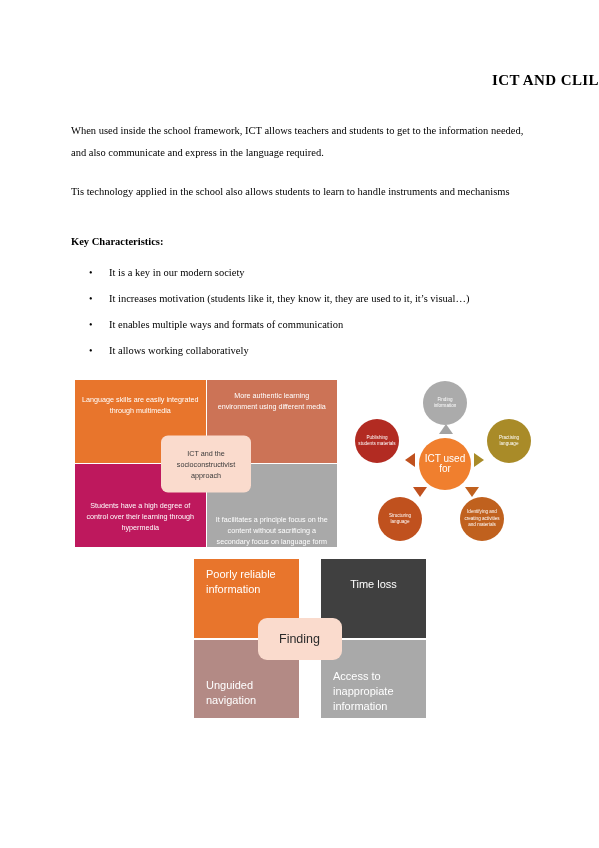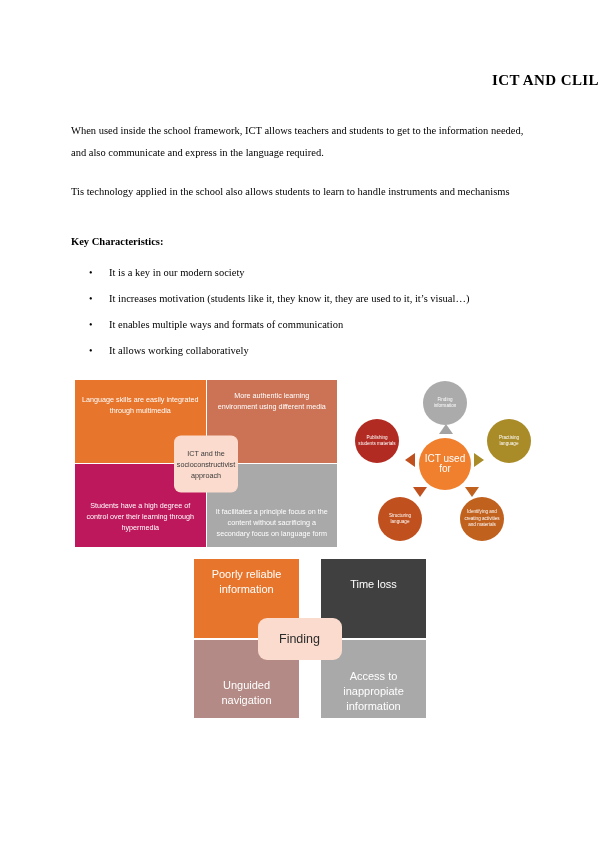--- a/index.html
+++ b/index.html
@@ -104,27 +104,27 @@
     color: #ffffff;
     font-family: "Liberation Sans", sans-serif;
     font-size: 7.2px;
     line-height: 11px;
     padding: 6px 7px;
     box-sizing: border-box;
   }
   .q-tl { background: #E8752C; align-items: flex-start; padding-top: 14px; }
   .q-tr { background: #CC7356; align-items: flex-start; padding-top: 10px; }
   .q-bl { background: #be185d; align-items: flex-end; padding-bottom: 14px; }
-  .q-br { background: #A9A9A9; align-items: flex-end; padding-bottom: 8px; }
+  .q-br { background: #A9A9A9; align-items: flex-end; padding-bottom: 0; }
   .center-pill {
     position: absolute;
     left: 50%;
     top: 50%;
     transform: translate(-50%, -50%);
-    width: 64px;
+    width: 90px;
     min-height: 42px;
     background: #FADBCD;
     border-radius: 7px;
     display: flex;
     align-items: center;
     justify-content: center;
     text-align: center;
     color: #3a3a3a;
     font-family: "Liberation Sans", sans-serif;
     font-size: 7.2px;
@@ -226,21 +226,20 @@
     height: 159px;
     display: grid;
     grid-template-columns: 1fr 1fr;
     grid-template-rows: 1fr 1fr;
     gap: 2px;
   }
   .dq {
     display: flex;
     align-items: center;
     justify-content: center;
-    text-align: center;
     color: #ffffff;
     font-family: "Liberation Sans", sans-serif;
     font-size: 11px;
     line-height: 15px;
     padding: 4px 12px;
     box-sizing: border-box;
     margin-left: 20px;
   }
   .d-tl { background: #E8752C; align-items: flex-start; padding-top: 8px; }
   .d-tr { background: #404040; align-items: flex-start; padding-top: 18px; }

